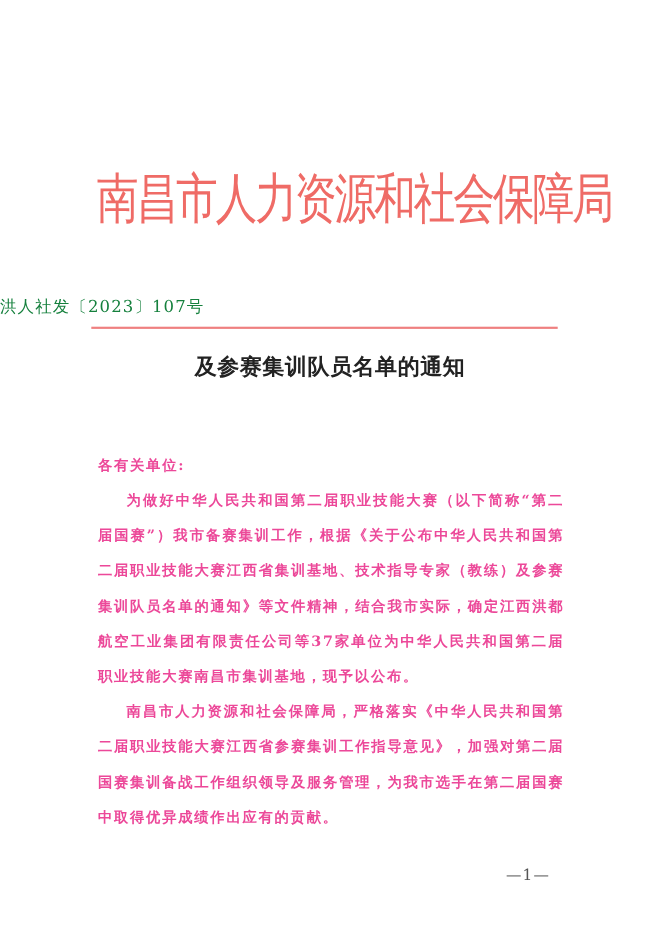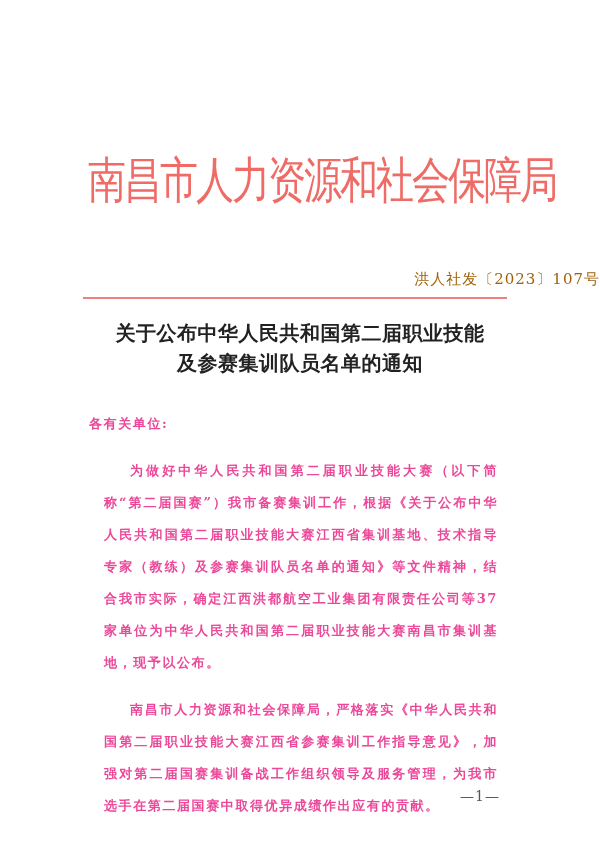--- a/index.html
+++ b/index.html
@@ -12,53 +12,52 @@
   .page { position: absolute; inset: 0; border-radius: 18px; }
   .org-title {
     position: absolute; left: 88px; top: 148px; width: 424px;
     text-align: center; color: #ef6b66;
     font-family: "DejaVu Serif", serif; font-size: 38px; font-weight: normal;
     letter-spacing: -2px; white-space: nowrap;
     transform: scaleY(1.3); transform-origin: top center;
   }
   .doc-number {
     position: absolute; left: 0; width: 600px; top: 270px;
-    text-align: right; font-size: 15px; color: #a16207;
+    text-align: left; font-size: 15px; color: #15803d;
     letter-spacing: 1px;
   }
   .red-rule {
     position: absolute; left: 83px; width: 424px; top: 297px;
     height: 2px; background: #ef8080;
   }
   .doc-title {
     position: absolute; left: 60px; width: 480px; top: 318px;
     text-align: center; font-size: 20px; font-weight: bold; color: #222;
     line-height: 30px; letter-spacing: 0.5px;
   }
   .body-text {
     position: absolute; left: 89px; width: 424px; top: 408px;
     font-size: 13px; line-height: 32px; color: #ec4899;
     letter-spacing: 1.6px; text-align: justify; font-weight: bold;
   }
   .salutation { margin: 0; }
-  .para { margin: 15px; text-indent: 2em; }
+  .para { margin: 0; text-indent: 2em; }
   .page-number {
     position: absolute; left: 460px; top: 788px;
     font-size: 14px; color: #555; letter-spacing: 1px;
   }
 </style>
 </head>
 <body>
 
 <div class="page">
   <div class="org-title">南昌市人力资源和社会保障局</div>
   <div class="doc-number">洪人社发〔2023〕107号</div>
   <div class="red-rule"></div>
   <div class="doc-title">
-    <div>关于公布中华人民共和国第二届职业技能</div>
     <div>及参赛集训队员名单的通知</div>
   </div>
   <div class="body-text">
     <p class="salutation">各有关单位:</p>
     <p class="para">为做好中华人民共和国第二届职业技能大赛（以下简称“第二届国赛”）我市备赛集训工作，根据《关于公布中华人民共和国第二届职业技能大赛江西省集训基地、技术指导专家（教练）及参赛集训队员名单的通知》等文件精神，结合我市实际，确定江西洪都航空工业集团有限责任公司等37家单位为中华人民共和国第二届职业技能大赛南昌市集训基地，现予以公布。</p>
     <p class="para">南昌市人力资源和社会保障局，严格落实《中华人民共和国第二届职业技能大赛江西省参赛集训工作指导意见》，加强对第二届国赛集训备战工作组织领导及服务管理，为我市选手在第二届国赛中取得优异成绩作出应有的贡献。</p>
   </div>
   <div class="page-number">—1—</div>
 </div>
 

